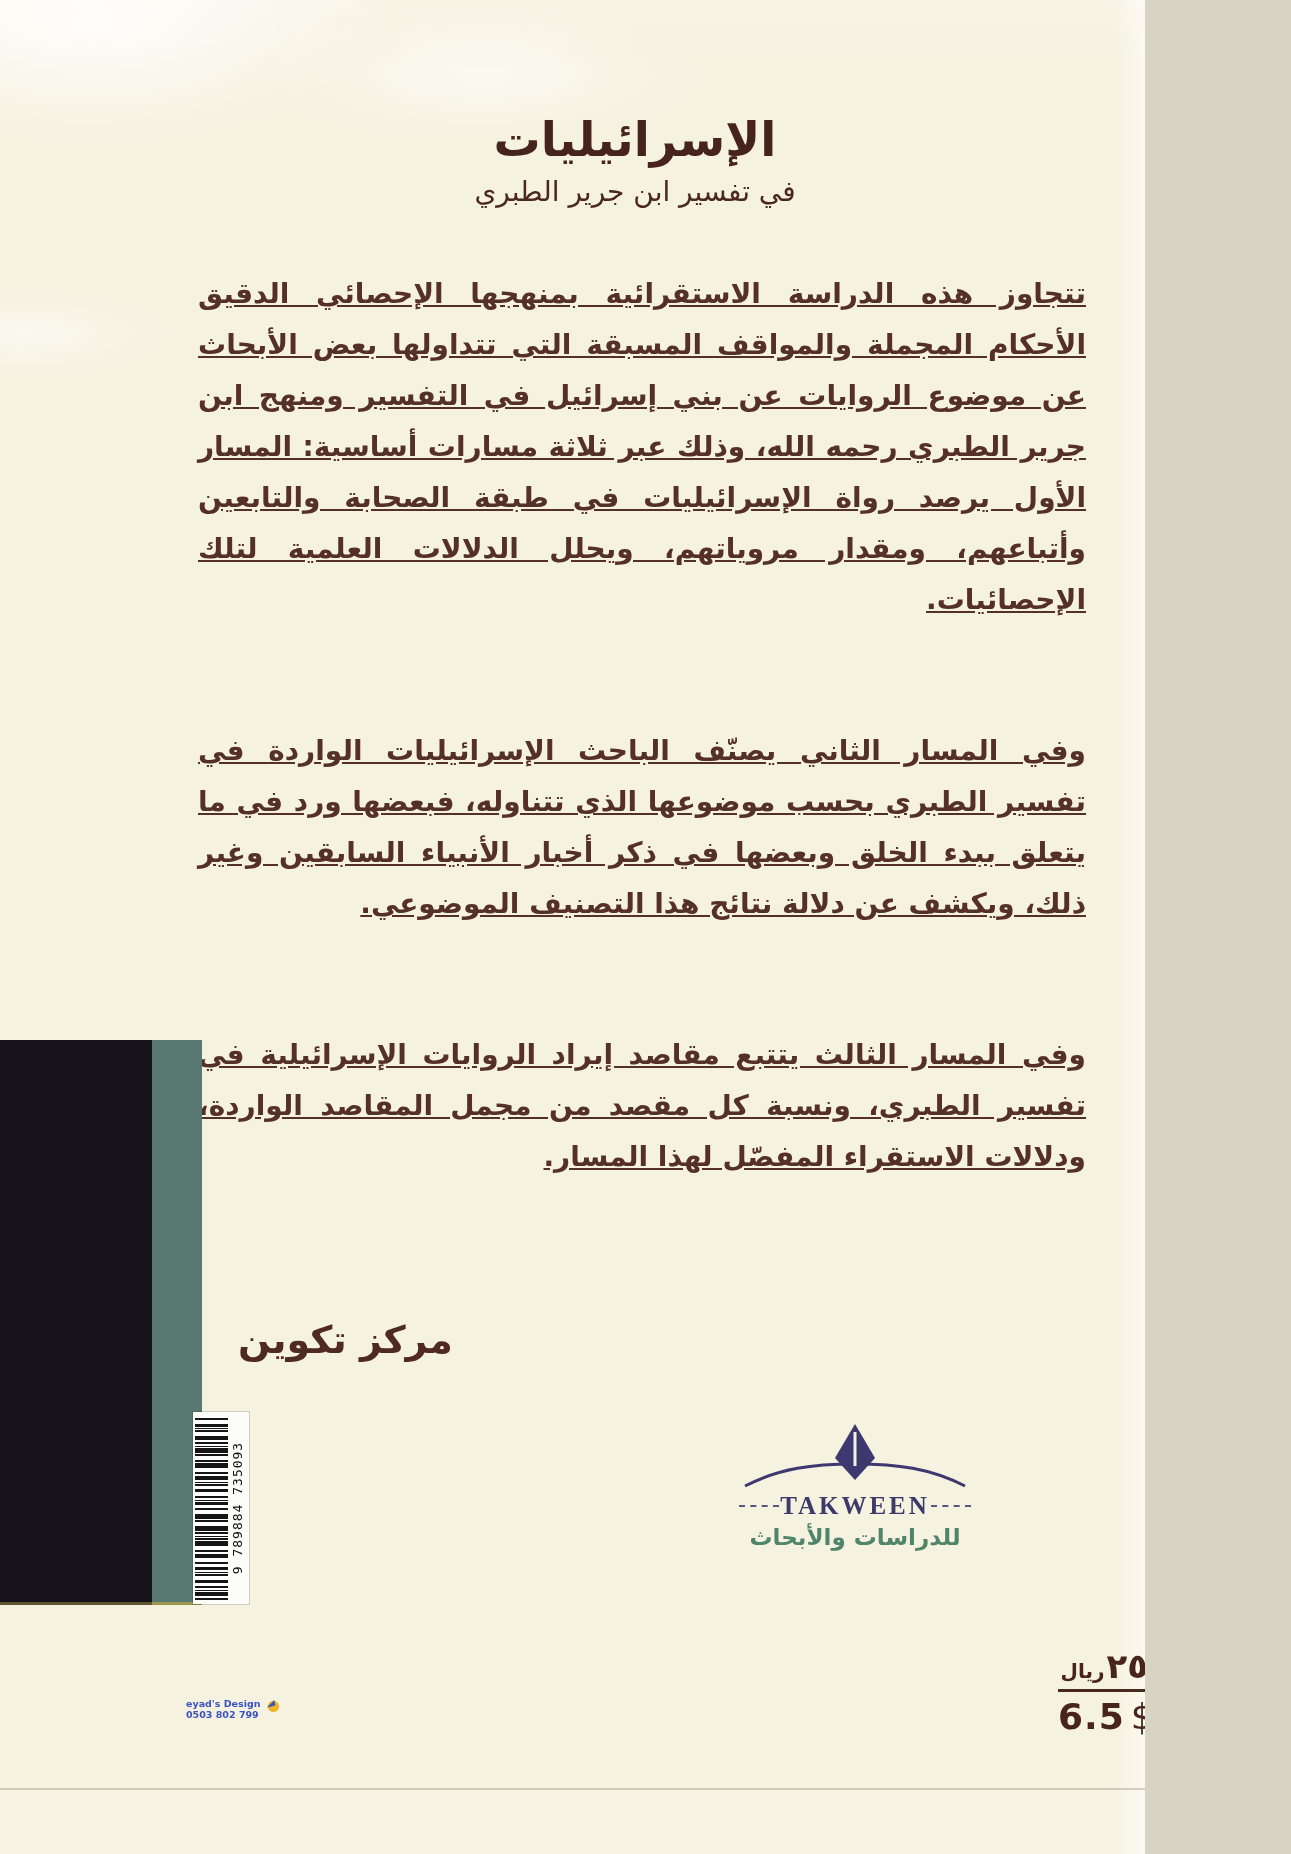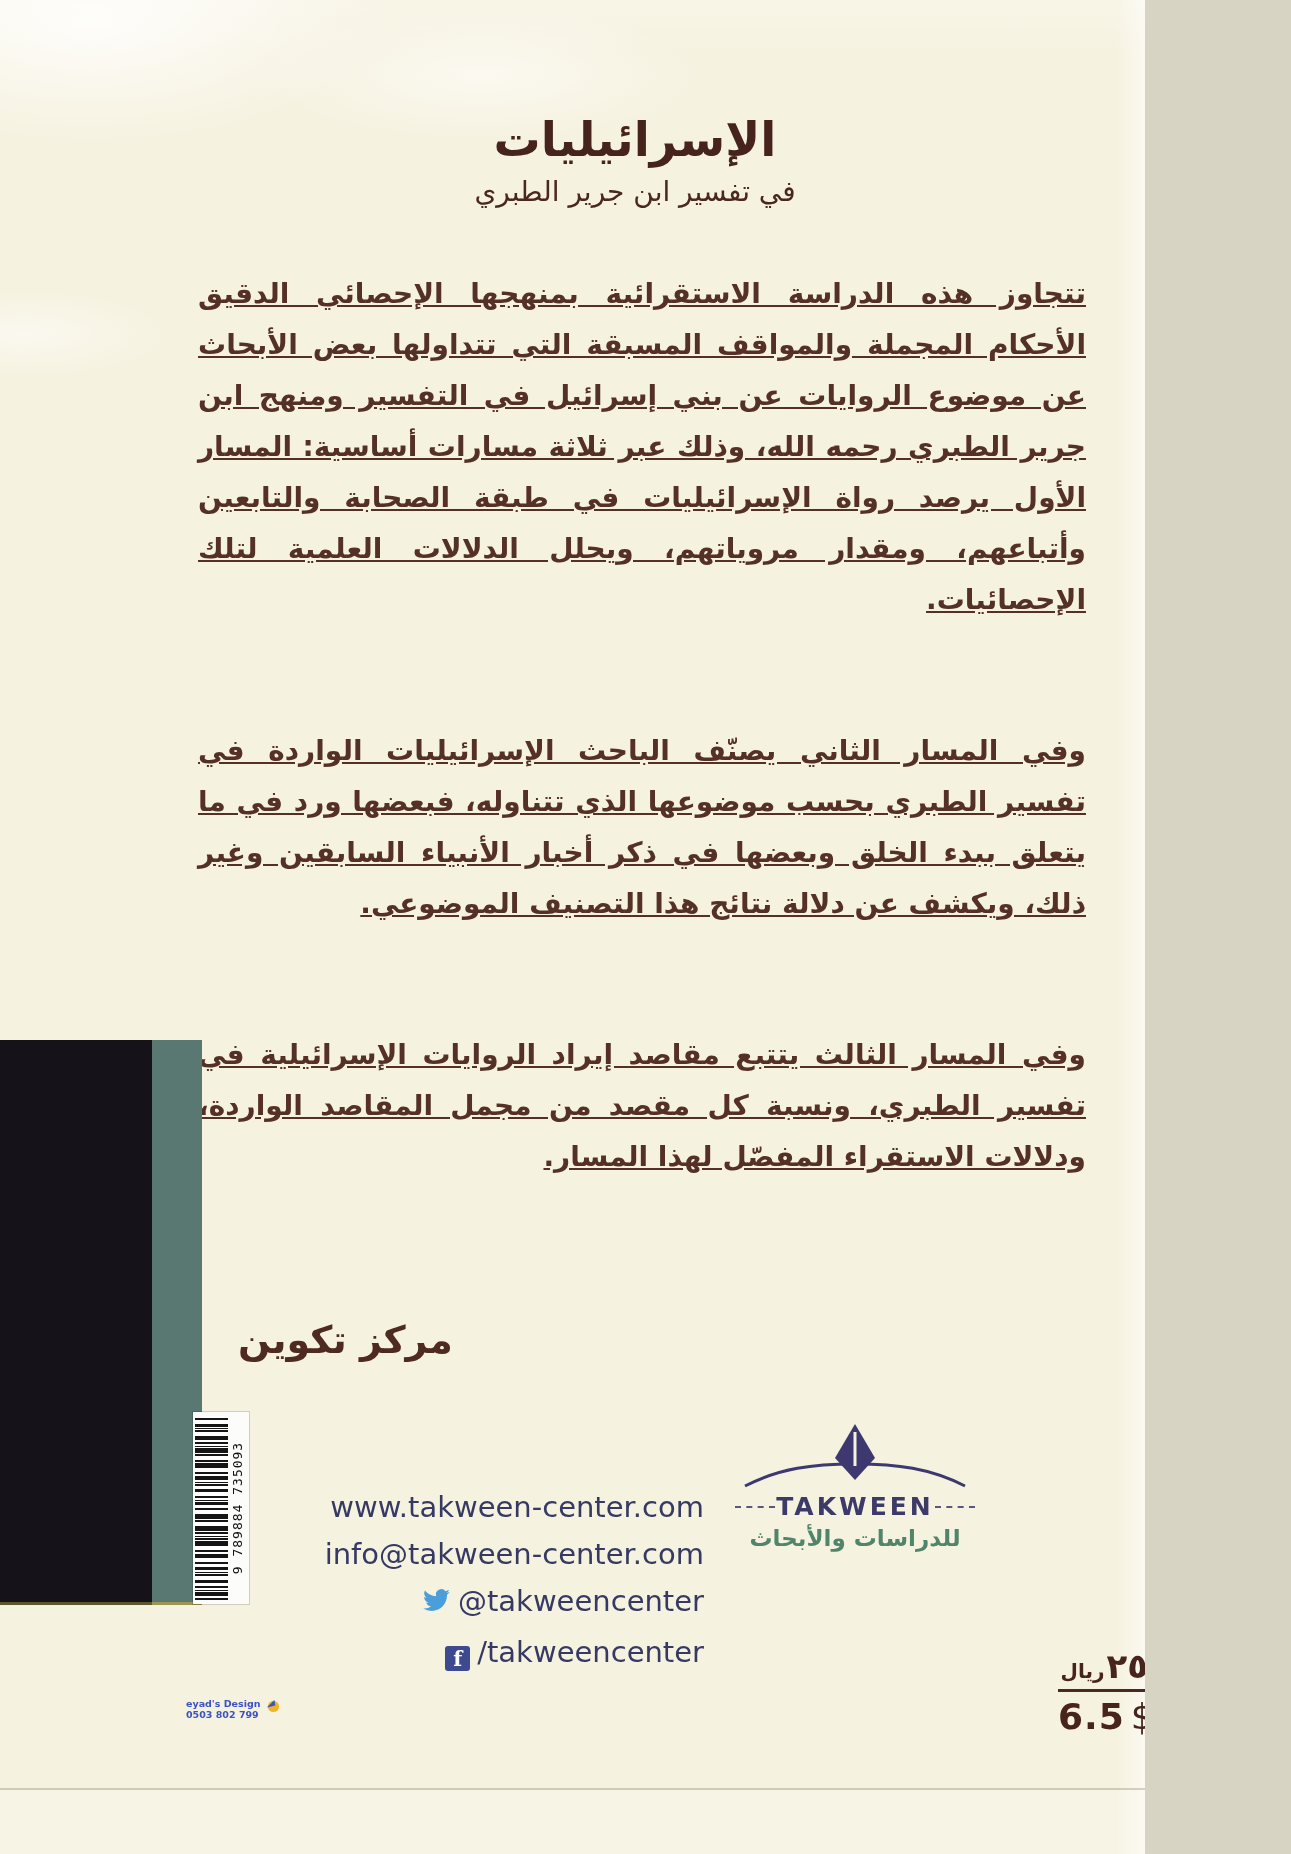--- a/index.html
+++ b/index.html
@@ -57,21 +57,21 @@
   .fb-icon{width:25px;height:25px;border-radius:3px;background:#3d4a8f;color:#fff;font-family:"DejaVu Serif",serif;font-weight:bold;font-size:21px;line-height:25px;text-align:center;}
 
   
   .logo{position:absolute;left:735px;top:1420px;width:240px;text-align:center;}
   .logo-top{display:block;margin:0 auto;}
   .logo-arabic{position:relative;margin-top:-10px;font-size:86px;line-height:104px;font-weight:bold;color:#336a58;direction:rtl;}
   .logo-marks{position:absolute;top:-4px;left:0;width:100%;text-align:center;font-size:22px;font-weight:bold;color:#3d3870;letter-spacing:70px;text-indent:70px;line-height:20px;}
   .logo-diamond{position:absolute;width:11px;height:11px;background:#3d3870;transform:rotate(45deg);}
   .d1{left:6px;top:58px;}
   .d2{left:14px;top:76px;}
-  .logo-latin{display:flex;align-items:center;justify-content:center;gap:1px;margin-top:2px;color:#3c3a68;font-size:25px;font-weight:bold;letter-spacing:3px;}
+  .logo-latin{display:flex;align-items:center;justify-content:center;gap:1px;margin-top:2px;color:#3c3a68;font-size:25px;font-weight:bold;letter-spacing:3px;font-family:Liberation Serif, serif;}
   .logo-rule{width:40px;border-top:2px dashed #5a5680;height:0;}
   .logo-tagline{margin-top:4px;font-size:23px;font-weight:bold;color:#3f7a5f;direction:rtl;opacity:.9;}
 
   
   .price{position:absolute;left:1058px;top:1646px;width:90px;text-align:right;color:#47241c;}
   .price-riyal{direction:rtl;font-weight:bold;white-space:nowrap;}
   .price-riyal .amount{font-size:34px;}
   .price-riyal .unit{font-size:20px;margin-right:2px;}
   .price-rule{margin:3px 0 4px;height:3px;background:#4a2a20;}
   .price-usd{direction:ltr;font-size:36px;font-weight:bold;letter-spacing:1px;white-space:nowrap;}
@@ -103,32 +103,20 @@
   <div class="teal-strip"></div>
   <div class="right-bar"></div>
 
   <div class="barcode-label">
     <div class="barcode-inner">
       <div class="barcode-bars"></div>
       <div class="barcode-number">9 789884 735093</div>
     </div>
   </div>
 
-  <div class="contact">
-    <div class="contact-line">www.takween-center.com</div>
-    <div class="contact-line">info@takween-center.com</div>
-    <div class="contact-line">
-      <span class="soc-icon tw-icon"><svg viewBox="0 0 24 24">
-            <path d="M23 4.9c-.8.4-1.7.7-2.6.8a4.6 4.6 0 0 0 2-2.5c-.9.5-1.9.9-2.9 1.1a4.5 4.5 0 0 0-7.8 4.1A12.8 12.8 0 0 1 2.4 3.7a4.5 4.5 0 0 0 1.4 6 4.4 4.4 0 0 1-2-.6v.1a4.5 4.5 0 0 0 3.6 4.4c-.7.2-1.4.2-2 .1a4.5 4.5 0 0 0 4.2 3.1A9 9 0 0 1 1 18.6a12.7 12.7 0 0 0 6.9 2c8.3 0 12.8-6.9 12.8-12.8v-.6A9 9 0 0 0 23 4.9z"></path>
-          </svg></span><span>@takweencenter</span>
-    </div>
-    <div class="contact-line">
-      <span class="soc-icon fb-icon">f</span><span>/takweencenter</span>
-    </div>
-  </div>
 
   <div class="logo">
     <svg class="logo-top" width="240" height="70" viewBox="0 0 240 70">
       <path d="M10 66 C45 48 78 44 120 44 C162 44 195 48 230 66" fill="none" stroke="#3d3870" stroke-width="3"></path>
       <polygon points="120,4 140,38 120,60 100,38" fill="#3d3870"></polygon>
       <line x1="120" y1="12" x2="120" y2="46" stroke="#f6f2e0" stroke-width="3"></line>
     </svg>
     <div class="logo-latin">
       <span class="logo-rule"></span>
       <span>TAKWEEN</span>

